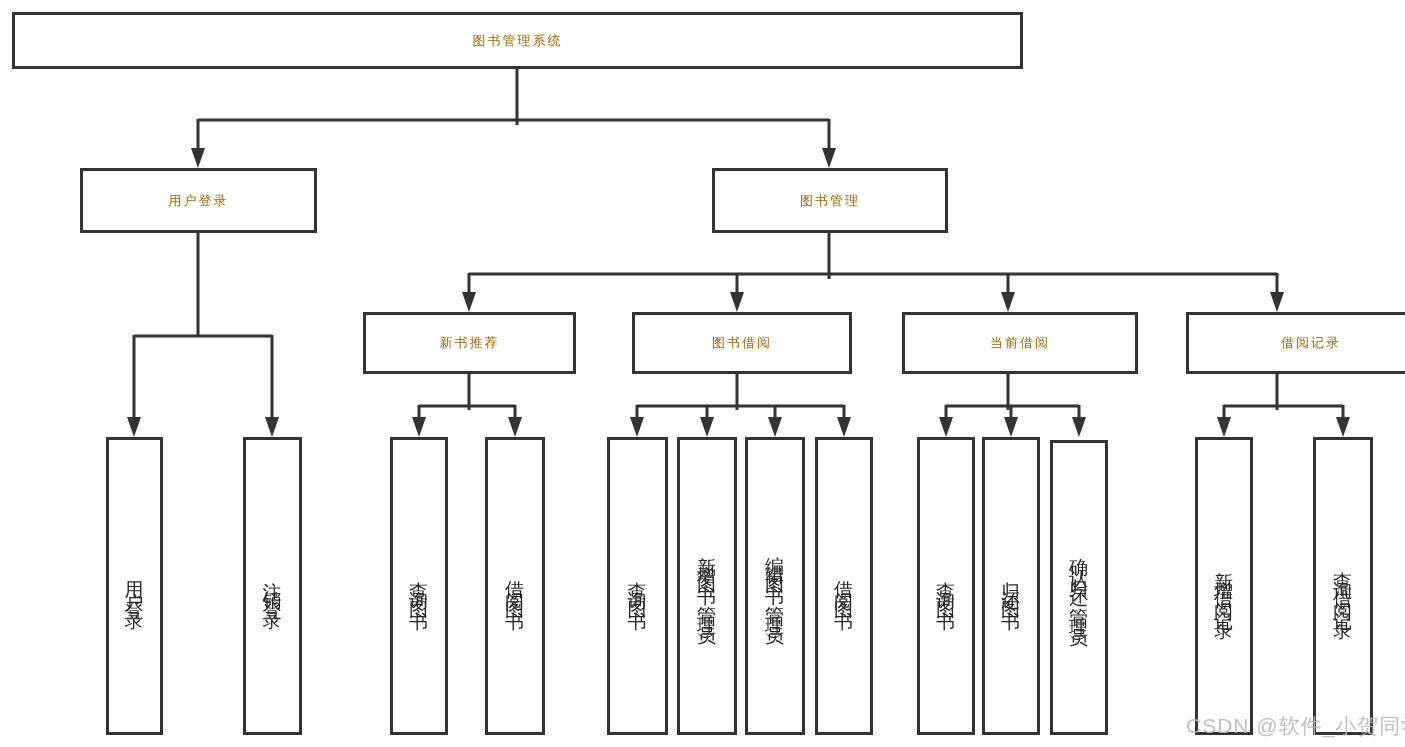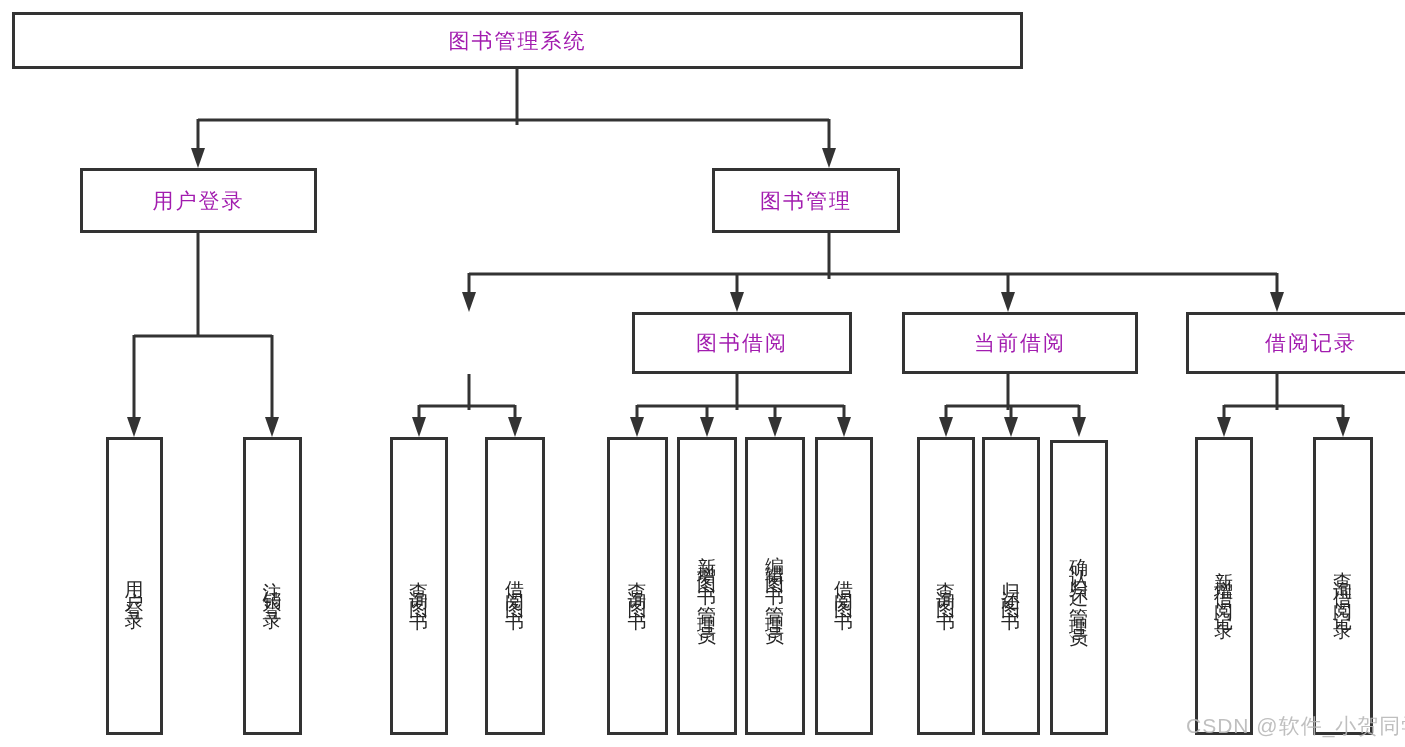--- a/index.html
+++ b/index.html
@@ -7,21 +7,21 @@
     position:relative;width:1405px;height:747px;background:#ffffff;
     font-family:"Liberation Sans",sans-serif;overflow:hidden;color:#262626;
   }
   .connectors{position:absolute;left:0;top:0;z-index:1;}
   .connectors line{stroke:#333333;stroke-width:3;}
   .connectors polygon{fill:#333333;}
   .node{
     position:absolute;box-sizing:border-box;border:3px solid #333333;background:#ffffff;
     display:flex;align-items:center;justify-content:center;z-index:2;
   }
-  .h-node .lbl{font-size:21px;letter-spacing:2px;color:#a21caf;white-space:nowrap;}
+  .h-node .lbl{font-size:13px;letter-spacing:2px;color:#a16207;white-space:nowrap;}
   .v-node .lbl{
     writing-mode:vertical-rl;text-orientation:mixed;
     font-size:19px;letter-spacing:10px;line-height:1;color:#262626;
   }
   .leaf{top:437px;height:298px;}
   .lvl3{top:312px;height:62px;}
   .watermark{
     position:absolute;left:1186px;top:712px;z-index:3;
     font-size:21px;color:#b9b9b9;opacity:.9;white-space:nowrap;letter-spacing:1px;
   }
@@ -93,24 +93,27 @@
     <polygon points="1336,417 1350,417 1343,437"></polygon>
   </svg>
 
   <div class="node h-node" style="left:12px;top:12px;width:1011px;height:57px;">
     <span class="lbl">图书管理系统</span>
   </div>
 
   <div class="node h-node" style="left:80px;top:168px;width:237px;height:65px;">
     <span class="lbl">用户登录</span>
   </div>
-  <div class="node h-node" style="left:712px;top:168px;width:188px;height:65px;">
+  <div class="node h-node" style="left:712px;top:168px;width:236px;height:65px;">
     <span class="lbl">图书管理</span>
   </div>
 
+  <div class="node h-node lvl3" style="left:363px;width:213px;">
+    <span class="lbl">新书推荐</span>
+  </div>
   <div class="node h-node lvl3" style="left:632px;width:220px;">
     <span class="lbl">图书借阅</span>
   </div>
   <div class="node h-node lvl3" style="left:902px;width:236px;">
     <span class="lbl">当前借阅</span>
   </div>
   <div class="node h-node lvl3" style="left:1186px;width:250px;">
     <span class="lbl">借阅记录</span>
   </div>
 

